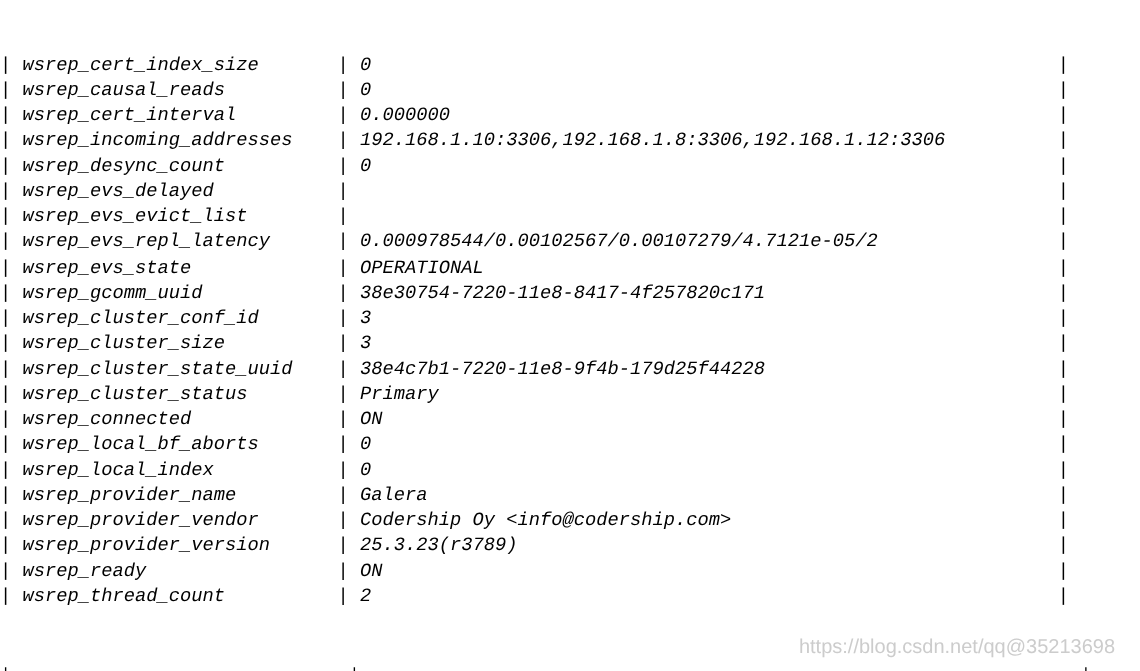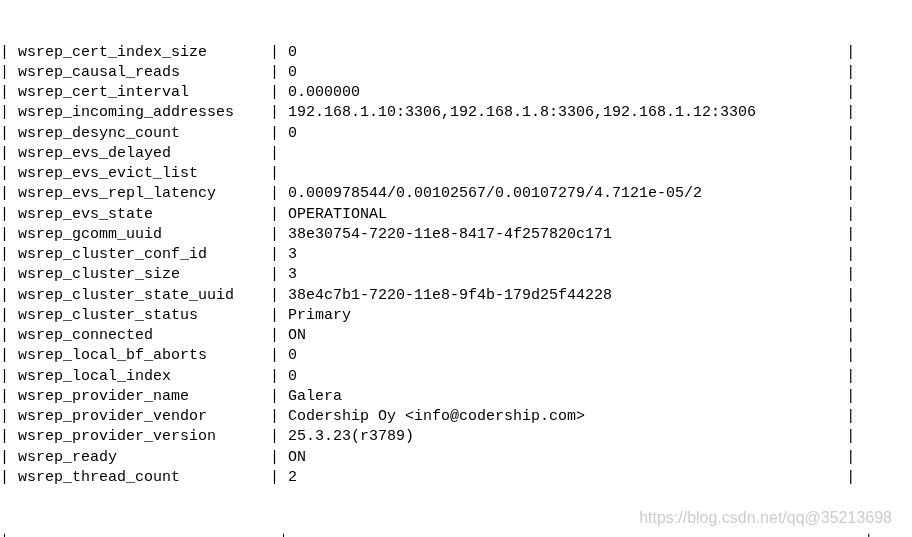--- a/index.html
+++ b/index.html
@@ -18,20 +18,21 @@
       height: 537px;
       overflow: hidden;
       position: relative;
     }
     .table-container {
       white-space: pre;
     }
     .row {
       display: block;
       white-space: pre;
+      font-style: italic;
     }
     .border-line {
       letter-spacing: 0;
       white-space: pre;
       overflow: hidden;
     }
     .watermark {
       position: absolute;
       bottom: 8px;
       right: 20px;

